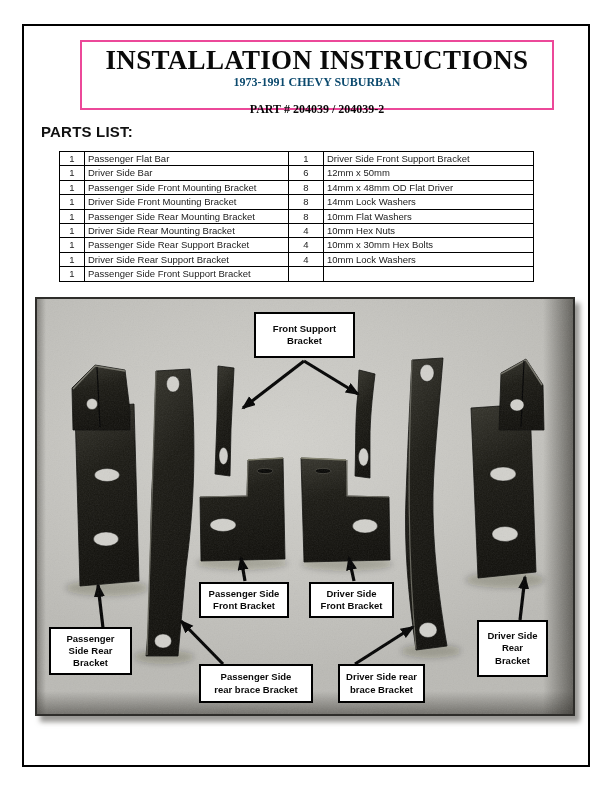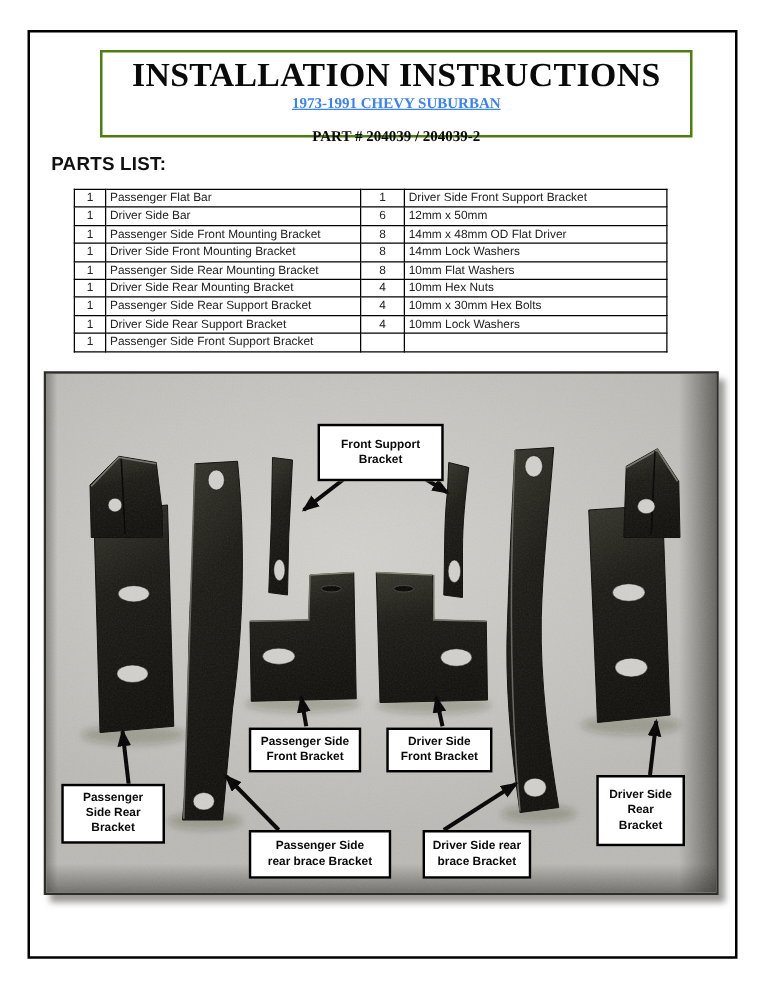--- a/index.html
+++ b/index.html
@@ -1,24 +1,24 @@
 <!DOCTYPE html>
 <html><head>
 <meta charset="utf-8">
 <style>
   html,body{margin:0;padding:0;background:#fff;}
   .page{position:relative;width:612px;height:792px;background:#fff;
         font-family:"Liberation Sans",sans-serif;overflow:hidden;}
   .frame{position:absolute;left:22px;top:24px;width:568px;height:743px;
          border:2px solid #000;box-sizing:border-box;}
   .title-box{position:absolute;left:80px;top:40px;width:474px;height:70px;
-             border:2px solid #4d7c0f;box-sizing:border-box;text-align:center;
+             border:2px solid #ec4899;box-sizing:border-box;text-align:center;
              font-family:"Liberation Serif",serif;padding-top:5px;}
   .doc-title{font-size:27px;font-weight:bold;line-height:27px;letter-spacing:.3px;color:#0a0a0a;}
-  .doc-sub{font-size:12px;font-weight:bold;margin-top:2px;line-height:13px;color:#3b82f6;text-decoration:underline;}
+  .doc-sub{font-size:12px;font-weight:bold;margin-top:2px;line-height:13px;color:#0c4a6e;}
   .doc-part{font-size:12px;font-weight:bold;margin-top:14px;line-height:13px;color:#0a0a0a;}
   .parts-heading{position:absolute;left:41px;top:123px;font-size:15px;font-weight:bold;
                  letter-spacing:.2px;color:#111;}
   table.parts{position:absolute;left:59px;top:151px;width:474px;border-collapse:collapse;
               table-layout:fixed;}
   table.parts td{border:1px solid #000;font-size:9.5px;color:#222;height:13.4px;
                  padding:0 3px;line-height:1;overflow:hidden;white-space:nowrap;}
   td.qty{text-align:center;padding:0 1px;}
   .photo{position:absolute;left:35px;top:297px;width:540px;height:419px;
          box-sizing:border-box;border:2px solid #2e2d2a;
@@ -225,21 +225,21 @@
         <line x1="208" y1="282" x2="204" y2="259" marker-end="url(#ah)"></line>
         <line x1="317" y1="282" x2="312" y2="259" marker-end="url(#ah)"></line>
         <line x1="186" y1="365" x2="144" y2="322" marker-end="url(#ah)"></line>
         <line x1="318" y1="365" x2="376" y2="328" marker-end="url(#ah)"></line>
         <line x1="483" y1="321" x2="488" y2="278" marker-end="url(#ah)"></line>
       </g>
 
       <rect width="536" height="415" filter="url(#grain)" opacity="0.55"></rect>
     </svg>
 
-    <div class="callout" style="left:217px;top:13px;width:101px;height:46px;margin-top:27px;">
+    <div class="callout" style="left:217px;top:13px;width:101px;height:46px;">
       <span>Front Support</span>
       <span>Bracket</span>
     </div>
     <div class="callout" style="left:162px;top:283px;width:90px;height:36px;">
       <span>Passenger Side</span>
       <span>Front Bracket</span>
     </div>
     <div class="callout" style="left:272px;top:283px;width:85px;height:36px;">
       <span>Driver Side</span>
       <span>Front Bracket</span>

